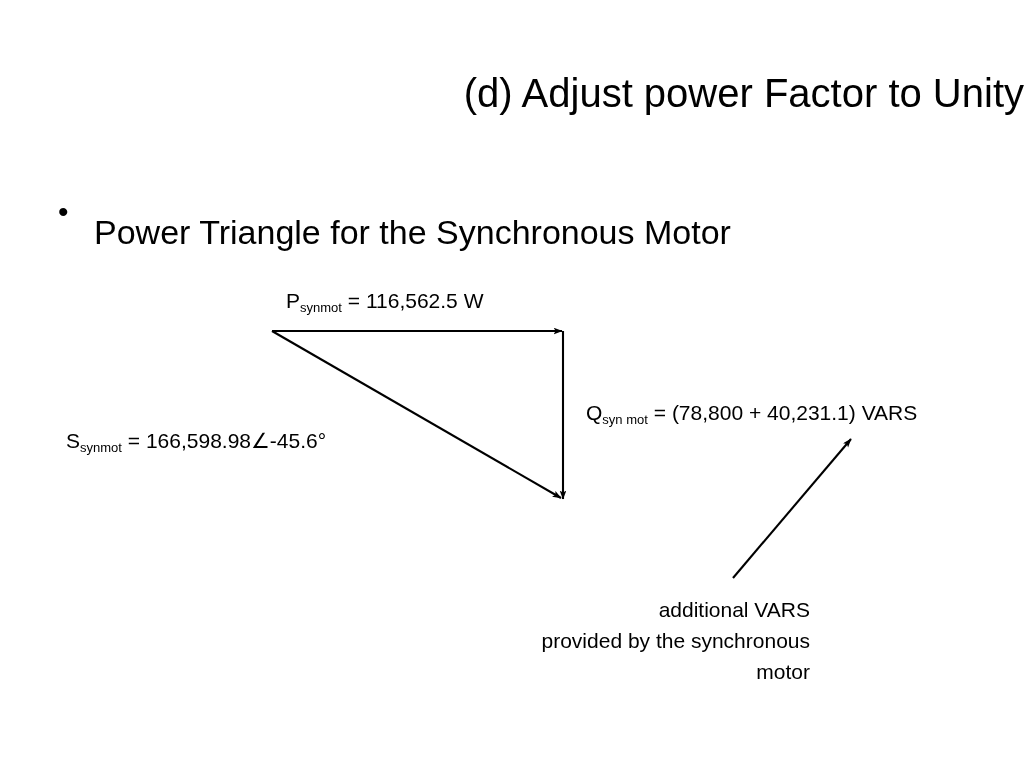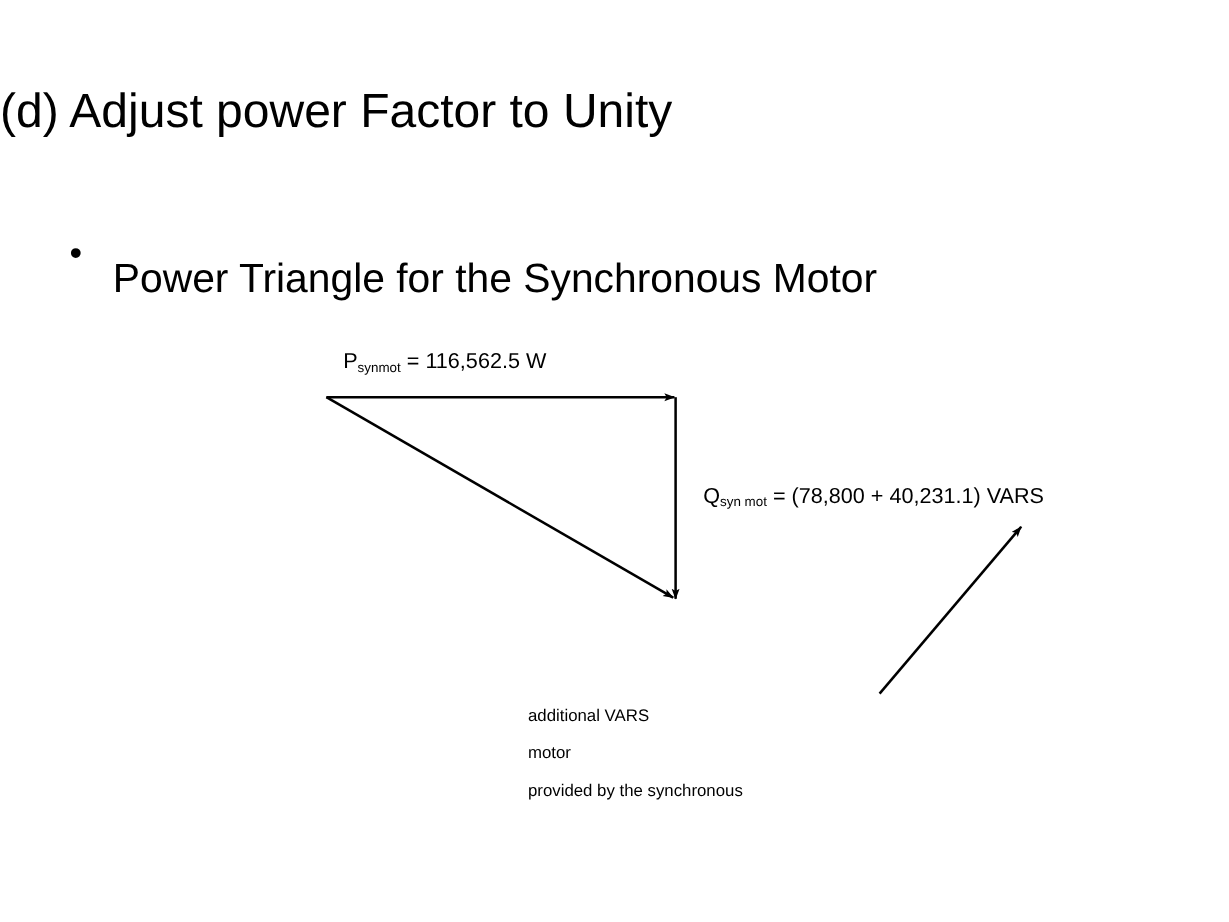--- a/index.html
+++ b/index.html
@@ -22,21 +22,21 @@
     inset: 0;
     background: #ffffff;
   }
 
   
   .slide-title {
     position: absolute;
     left: 0;
     top: 68px;
     width: 1024px;
-    text-align: left;
+    text-align: right;
     font-size: 40px;
     line-height: 50px;
     font-weight: normal;
     white-space: nowrap;
   }
 
   
   .bullet-row {
     position: absolute;
     left: 58px;
@@ -68,43 +68,43 @@
     height: 768px;
     pointer-events: none;
   }
   .diagram svg {
     display: block;
   }
 
   
   .lbl {
     position: absolute;
-    font-size: 18px;
+    font-size: 21px;
     line-height: 26px;
     white-space: nowrap;
   }
   .lbl sub {
     font-size: 0.62em;
     line-height: 0;
     vertical-align: baseline;
     position: relative;
     top: 0.30em;
   }
 
   #label-p  { left: 286px; top: 288px; }
   #label-q  { left: 586px; top: 400px; }
   #label-s  { left: 66px;  top: 428px; }
 
   .caption {
     position: absolute;
     left: 440px;
-    top: 581px;
+    top: 594px;
     width: 370px;
-    text-align: left;
-    font-size: 14px;
+    text-align: right;
+    font-size: 21px;
     line-height: 31px;
   }
   .caption div { white-space: nowrap; }
 </style>
 </head>
 <body>
 
 <div class="slide">
 
   <div class="slide-title">(d) Adjust power Factor to Unity</div>
@@ -139,20 +139,25 @@
     <span>W</span>
   </div>
 
   <div class="lbl" id="label-q">
     <span>Q</span><sub>syn mot</sub>
     <span>=</span>
     <span>(78,800 + 40,231.1)</span>
     <span>VARS</span>
   </div>
 
+  <div class="lbl" id="label-s">
+    <span>S</span><sub>synmot</sub>
+    <span>=</span>
+    <span>166,598.98</span><span>∠</span><span>-45.6°</span>
+  </div>
 
   <div class="caption">
     <div>additional VARS</div>
+    <div>provided by the synchronous</div>
     <div>motor</div>
-    <div>provided by the synchronous</div>
   </div>
 
 </div>
 
 </body></html>

